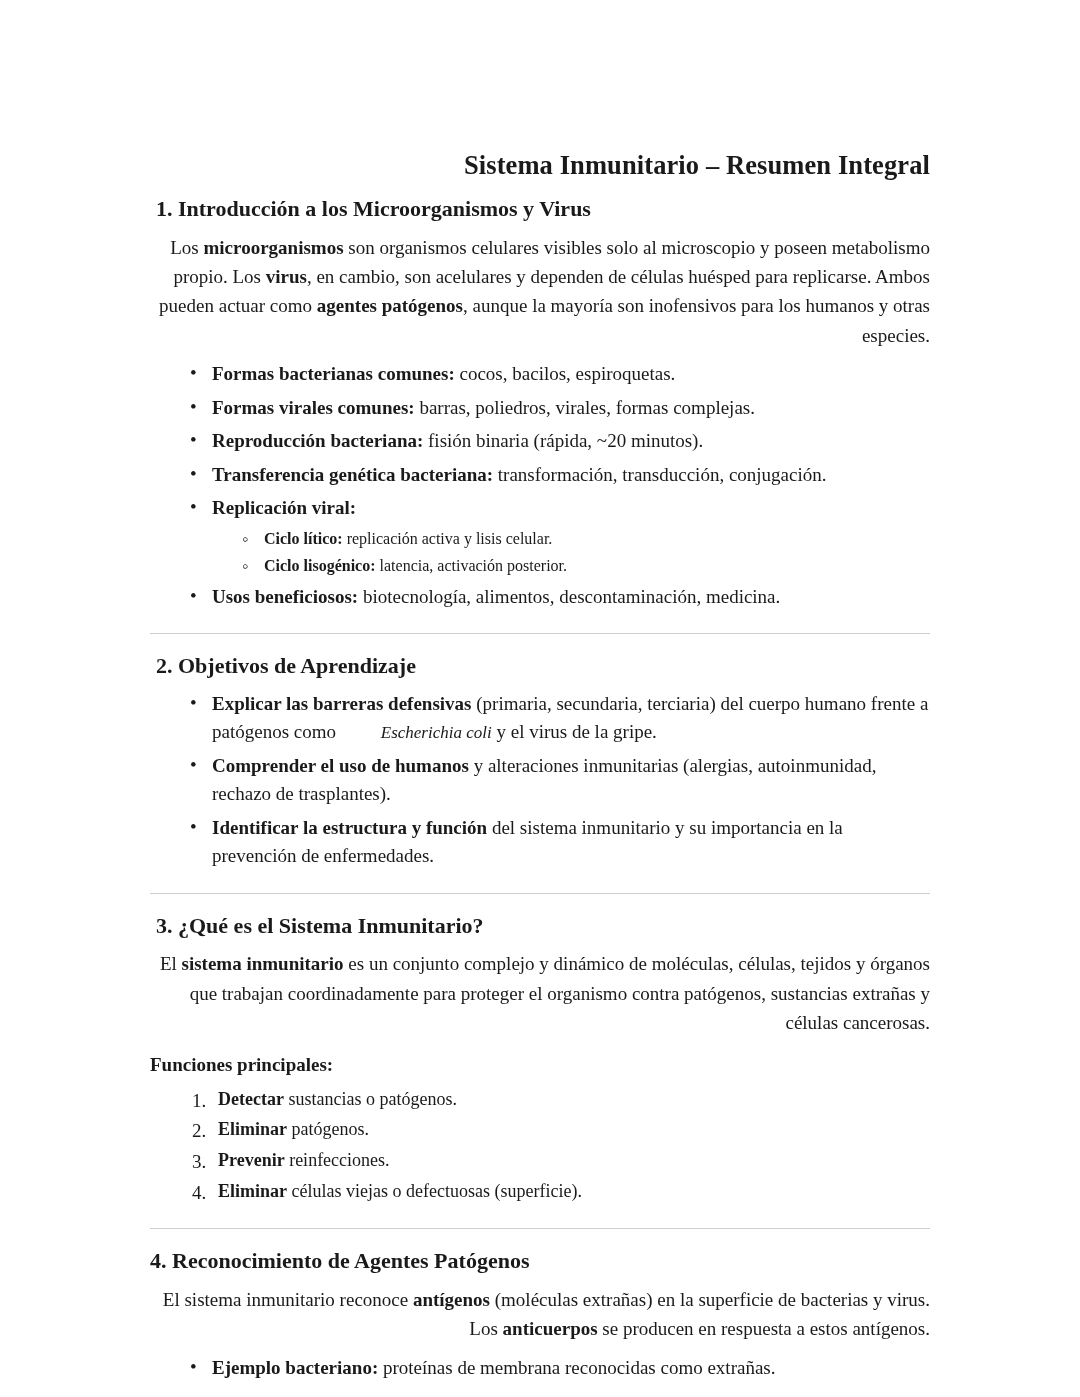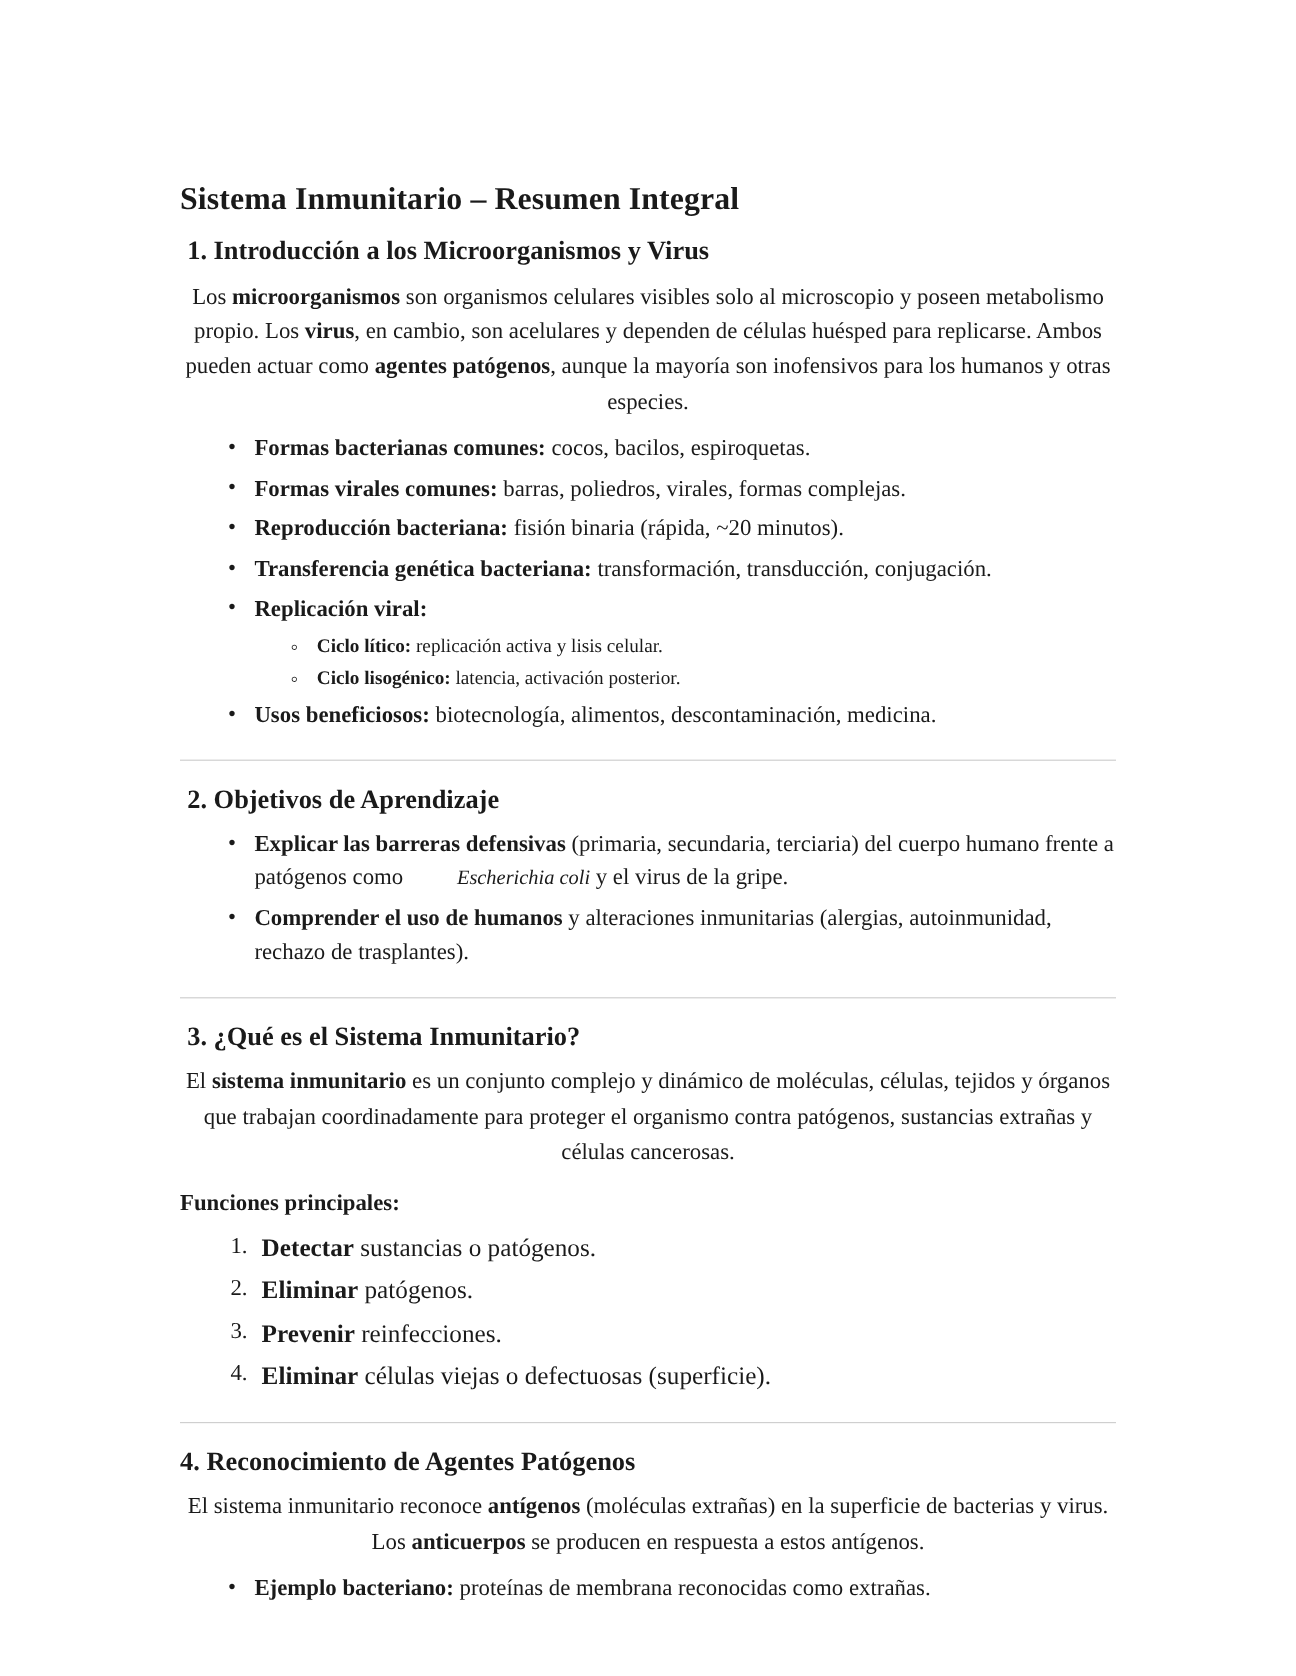--- a/index.html
+++ b/index.html
@@ -17,37 +17,37 @@
   .page {
     width: 1080px;
     min-height: 1397px;
     box-sizing: border-box;
     padding: 150px 150px 60px 150px;
     position: relative;
   }
   .doc-title {
     font-size: 26.5px;
     font-weight: bold;
-    text-align: left;
+    text-align: right;
     margin: 0 0 14px 0;
     letter-spacing: 0.1px;
   }
   h2.section-heading {
     font-size: 22px;
     font-weight: bold;
     margin: 10px 0 10px 0;
     line-height: 1.25;
   }
   h2.indent-1 { margin-left: 6px; }
   h2.indent-2 { margin-left: 6px; }
   p.para {
     font-size: 19px;
     line-height: 1.55;
     margin: 0 0 10px 0;
-    text-align: center;
+    text-align: right;
   }
   p.sub-label {
     font-size: 19px;
     font-weight: bold;
     margin: 16px 0 10px 0;
   }
   ul.bullets {
     list-style: none;
     margin: 8px 0 10px 0;
     padding-left: 34px;
@@ -87,21 +87,21 @@
     font-size: 18px;
   }
   ol.numbered {
     list-style: none;
     counter-reset: fn;
     margin: 10px 0 8px 0;
     padding-left: 42px;
   }
   ol.numbered > li {
     counter-increment: fn;
-    font-size: 21px;
+    font-size: 18px;
     line-height: 1.55;
     position: relative;
     padding-left: 26px;
     margin-bottom: 3px;
   }
   ol.numbered > li::before {
     content: counter(fn) ".";
     position: absolute;
     left: 0;
     top: 0;
@@ -139,20 +139,21 @@
     </li>
     <li><b>Usos beneficiosos:</b><span> biotecnología, alimentos, descontaminación, medicina.</span></li>
   </ul>
 
   <hr class="rule">
 
   <h2 class="section-heading indent-1">2. Objetivos de Aprendizaje</h2>
   <ul class="bullets">
     <li><b>Explicar las barreras defensivas</b><span> (primaria, secundaria, terciaria) del cuerpo humano frente a patógenos como </span><i class="small-italic">Escherichia coli</i><span> y el virus de la gripe.</span></li>
     <li><b>Comprender el uso de humanos</b><span> y alteraciones inmunitarias (alergias, autoinmunidad, rechazo de trasplantes).</span></li>
+    <li><b>Identificar la estructura y función</b><span> del sistema inmunitario y su importancia en la prevención de enfermedades.</span></li>
   </ul>
 
   <hr class="rule">
 
   <h2 class="section-heading indent-2">3. ¿Qué es el Sistema Inmunitario?</h2>
   <p class="para"><span>El </span><b>sistema inmunitario</b><span> es un conjunto complejo y dinámico de moléculas, células, tejidos y órganos que trabajan coordinadamente para proteger el organismo contra patógenos, sustancias extrañas y células cancerosas.</span></p>
 
   <p class="sub-label">Funciones principales:</p>
 
   <ol class="numbered">

